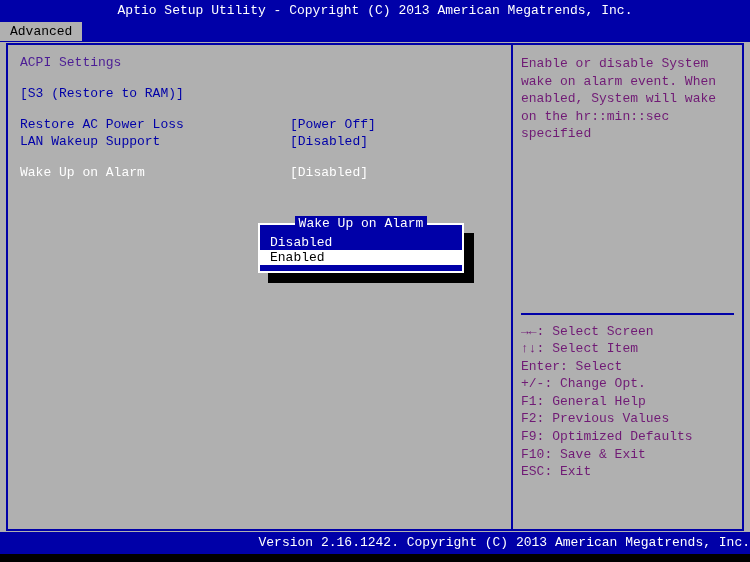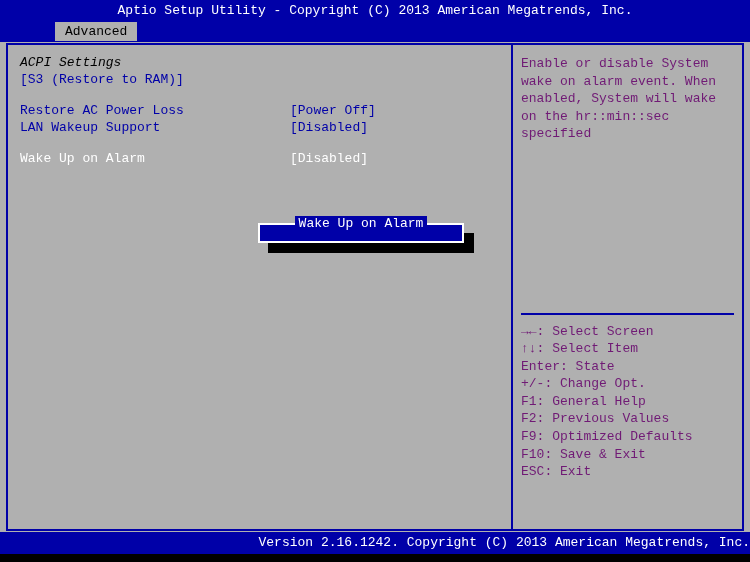--- a/index.html
+++ b/index.html
@@ -13,21 +13,20 @@
     }
     .header {
       background: #0000a8;
       color: #fff;
       text-align: center;
       padding: 3px 10px;
       height: 22px;
     }
     .tab-bar {
       background: #0000a8;
-      padding-left: 55px;
       height: 20px;
     }
     .tab {
       display: inline-block;
       background: #b0b0b0;
       color: #000;
       padding: 2px 10px;
     }
     .main {
       display: flex;
@@ -47,23 +46,22 @@
       width: 232px;
       border: 2px solid #0000a8;
       border-left: 1px solid #0000a8;
       margin: 1px 6px 1px 0;
       padding: 10px 8px;
       color: #701a75;
       display: flex;
       flex-direction: column;
     }
     .section-title {
-      color: #000000;
-      margin-bottom: 2px;
-      font-style: italic;
+      color: #4c1d95;
+      margin-bottom: 16px;
     }
     .setting-row {
       display: flex;
       margin-bottom: 2px;
       color: #0000a8;
     }
     .setting-label { width: 270px; }
     .setting-value { }
     .setting-row.highlighted { color: #fff; }
     .gap { height: 14px; }
@@ -141,30 +139,34 @@
         </div>
         <div class="gap"></div>
         <div class="setting-row highlighted">
           <span class="setting-label">Wake Up on Alarm</span>
           <span class="setting-value">[Disabled]</span>
         </div>
       </div>
 
     <div class="popup">
       <div class="popup-title"><span>Wake Up on Alarm</span></div>
+      <div id="popup-options">
+          <div class="popup-option">Disabled</div>
+          <div class="popup-option selected">Enabled</div>
+        </div>
     </div>
   </div>
 
   <div class="right-panel">
     <div class="help-text">Enable or disable System wake on alarm event. When enabled, System will wake on the hr::min::sec specified</div>
     <hr class="divider">
     <div class="keyhelp" id="keyhelp">
         <div class="keyhelp-row">→←: Select Screen</div>
         <div class="keyhelp-row">↑↓: Select Item</div>
-        <div class="keyhelp-row">Enter: State</div>
+        <div class="keyhelp-row">Enter: Select</div>
         <div class="keyhelp-row">+/-: Change Opt.</div>
         <div class="keyhelp-row">F1: General Help</div>
         <div class="keyhelp-row">F2: Previous Values</div>
         <div class="keyhelp-row">F9: Optimized Defaults</div>
         <div class="keyhelp-row">F10: Save &amp; Exit</div>
         <div class="keyhelp-row">ESC: Exit</div>
       </div>
   </div>
 </div>
 

